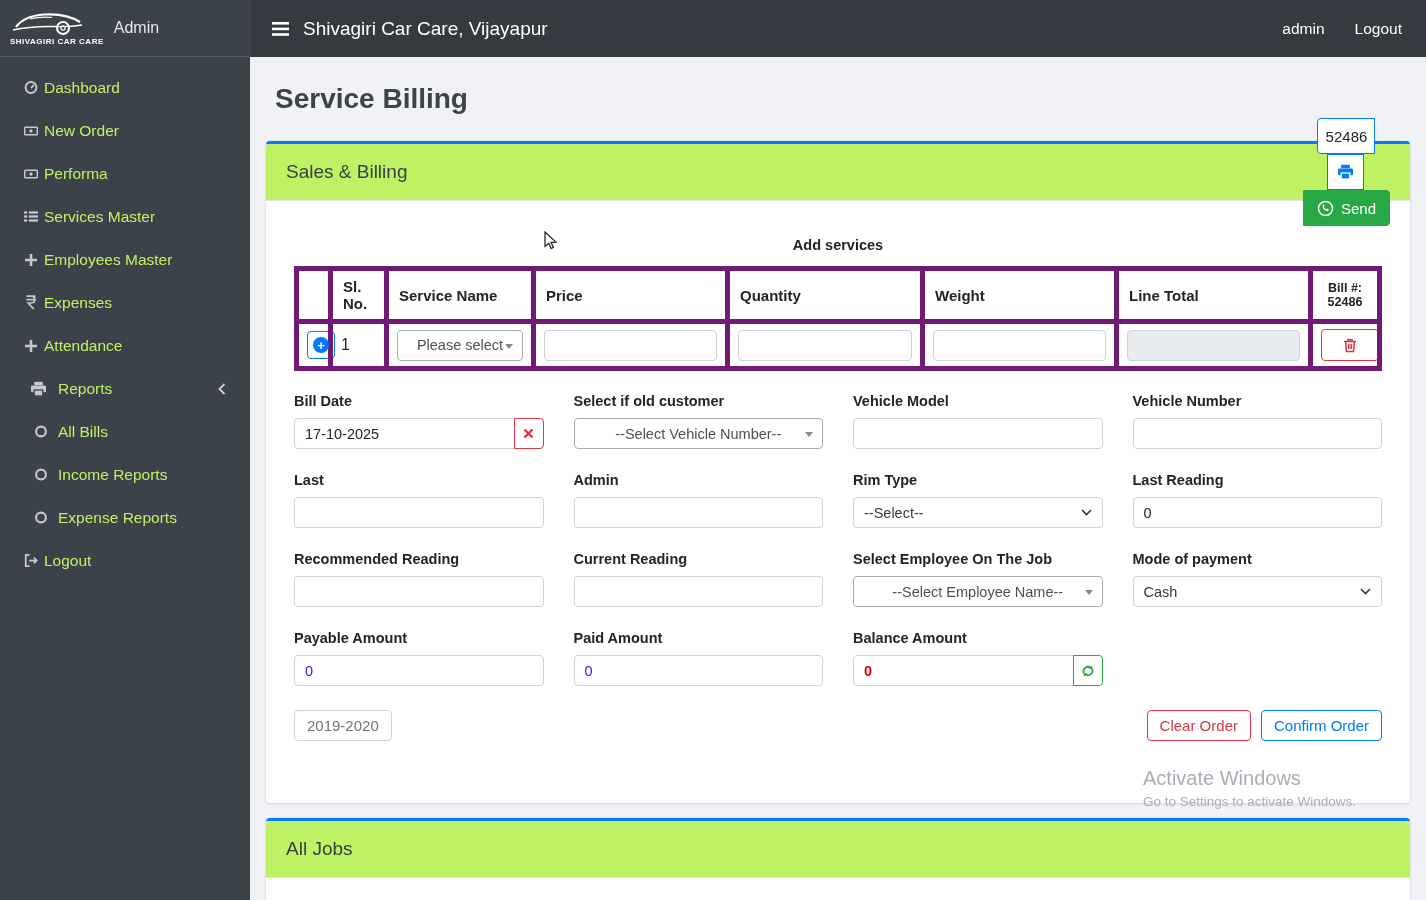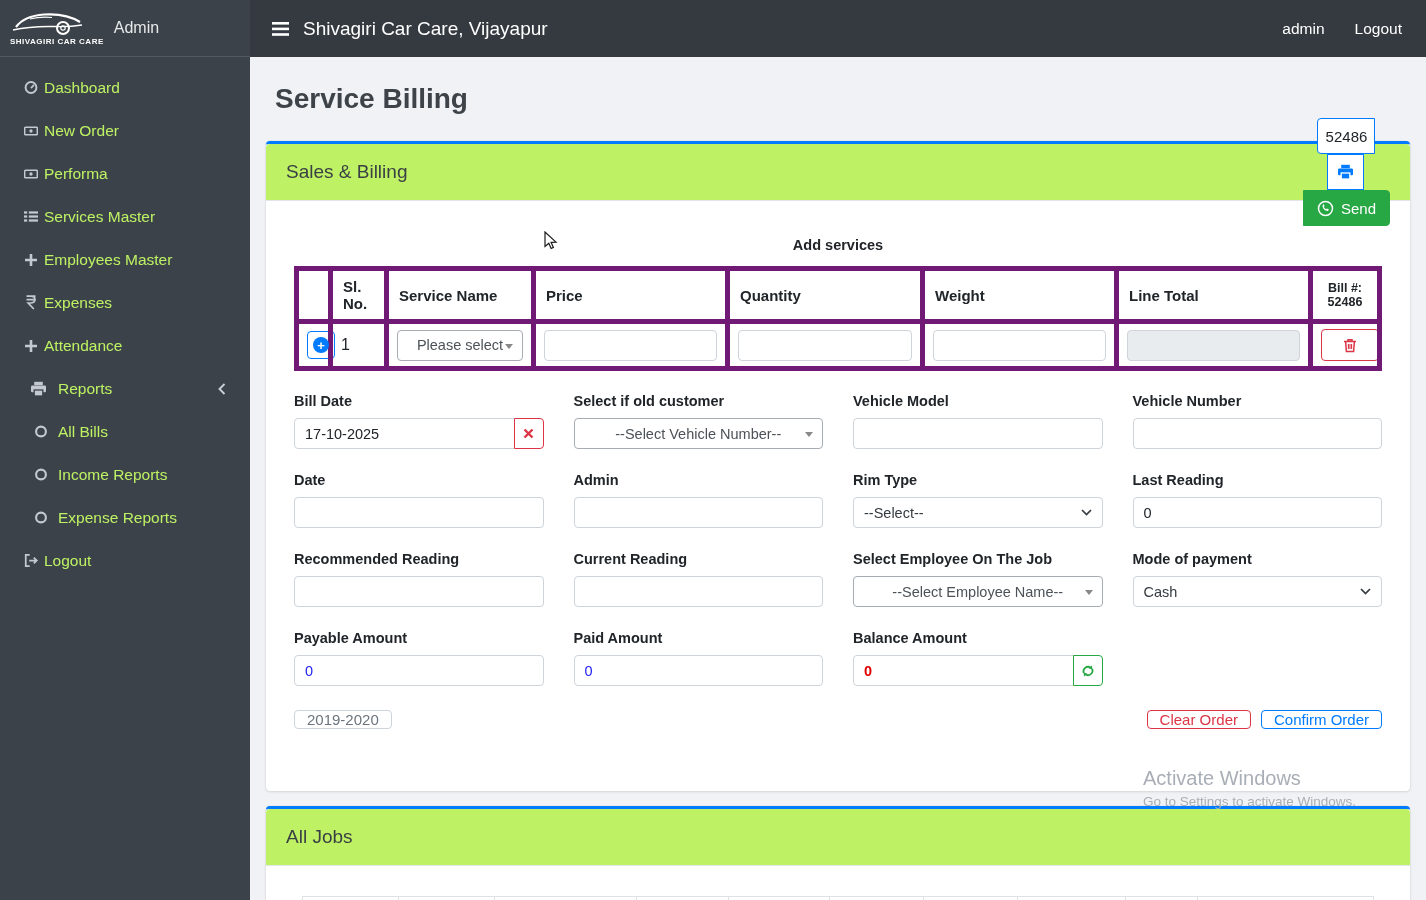--- a/index.html
+++ b/index.html
@@ -73,21 +73,21 @@
   .form-grid { display:grid; grid-template-columns:repeat(4,1fr); column-gap:30px; row-gap:23px; margin-top:22px; }
   .field label { display:block; font-weight:bold; font-size:14.5px; margin-bottom:9px; color:#212529; }
   .igroup { display:flex; }
   .igroup .ctrl { border-radius:4px 0 0 4px; }
   .xbtn { flex:none; width:30px; height:31px; border:1px solid #dc3545; border-radius:0 4px 4px 0; margin-left:-1px; background:#fff; display:flex; align-items:center; justify-content:center; cursor:pointer; }
   .syncbtn { flex:none; width:30px; height:31px; border:1px solid #28a745; border-radius:0 4px 4px 0; margin-left:-1px; background:#fff; display:flex; align-items:center; justify-content:center; cursor:pointer; }
   .val-blue { color:#2323f0; }
   .val-red { color:#e00000; font-weight:bold; }
 
   .actions-row { display:flex; justify-content:space-between; align-items:center; margin-top:24px; }
-  .btn-outline { background:#fff; border-radius:4px; padding:0 12px; font-size:15px; cursor:pointer; font-family:inherit; }
+  .btn-outline { background:#fff; border-radius:4px; padding:6px 12px; font-size:15px; cursor:pointer; font-family:inherit; }
   .year-btn { border:1px solid #ced4da; color:#6c757d; }
   .right-btns { display:flex; gap:10px; }
   .clear-btn { border:1px solid #dc3545; color:#dc3545; }
   .confirm-btn { border:1px solid #007bff; color:#007bff; }
 
   .jobs-card { margin-top:15px; }
   .jobs-body { padding:30px 36px 10px; }
   .jobs-table { width:100%; border-collapse:collapse; table-layout:fixed; }
   .jobs-table th, .jobs-table td { border:1px solid #dee2e6; }
   .jobs-table th { padding:14px 12px; text-align:left; font-size:15px; font-weight:bold; }
@@ -363,21 +363,21 @@
         <div class="field">
           <label>Vehicle Model</label>
           <input class="ctrl" style="">
         </div>
         <div class="field">
           <label>Vehicle Number</label>
           <input class="ctrl" style="">
         </div>
 
         <div class="field">
-          <label>Date</label>
+          <label>Last</label>
           <input class="ctrl" style="">
         </div>
         <div class="field">
           <label>Admin</label>
           <input class="ctrl" style="">
         </div>
         <div class="field">
           <label>Rim Type</label>
           <div class="ctrl nsel">
             <span>--Select--</span>

